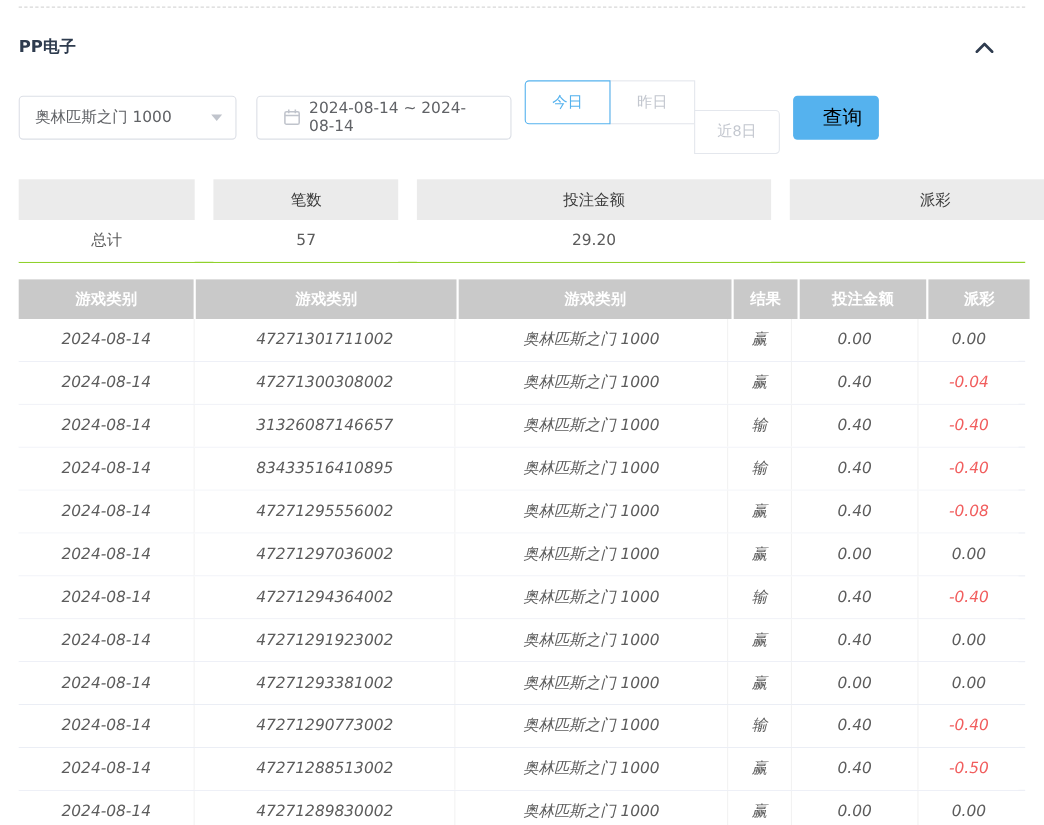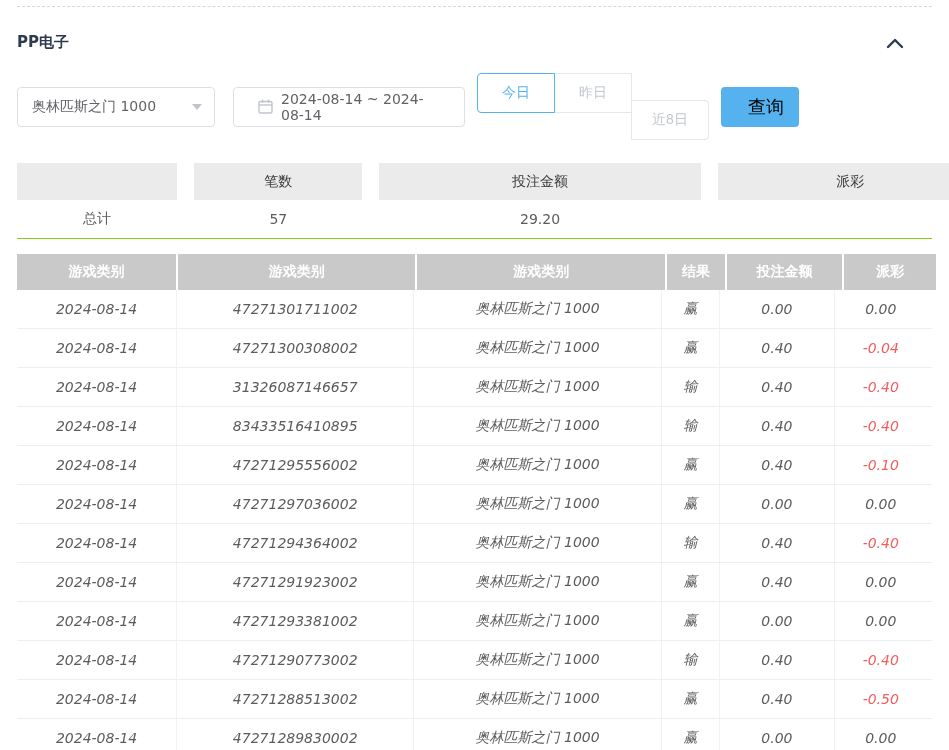--- a/index.html
+++ b/index.html
@@ -181,21 +181,21 @@
           <div class="cell">输</div>
           <div class="cell">0.40</div>
           <div class="cell neg">-0.40</div>
         </div>
         <div class="brow">
           <div class="cell">2024-08-14</div>
           <div class="cell">47271295556002</div>
           <div class="cell">奥林匹斯之门 1000</div>
           <div class="cell">赢</div>
           <div class="cell">0.40</div>
-          <div class="cell neg">-0.10</div>
+          <div class="cell neg">-0.08</div>
         </div>
         <div class="brow">
           <div class="cell">2024-08-14</div>
           <div class="cell">47271297036002</div>
           <div class="cell">奥林匹斯之门 1000</div>
           <div class="cell">赢</div>
           <div class="cell">0.00</div>
           <div class="cell">0.00</div>
         </div>
         <div class="brow">

